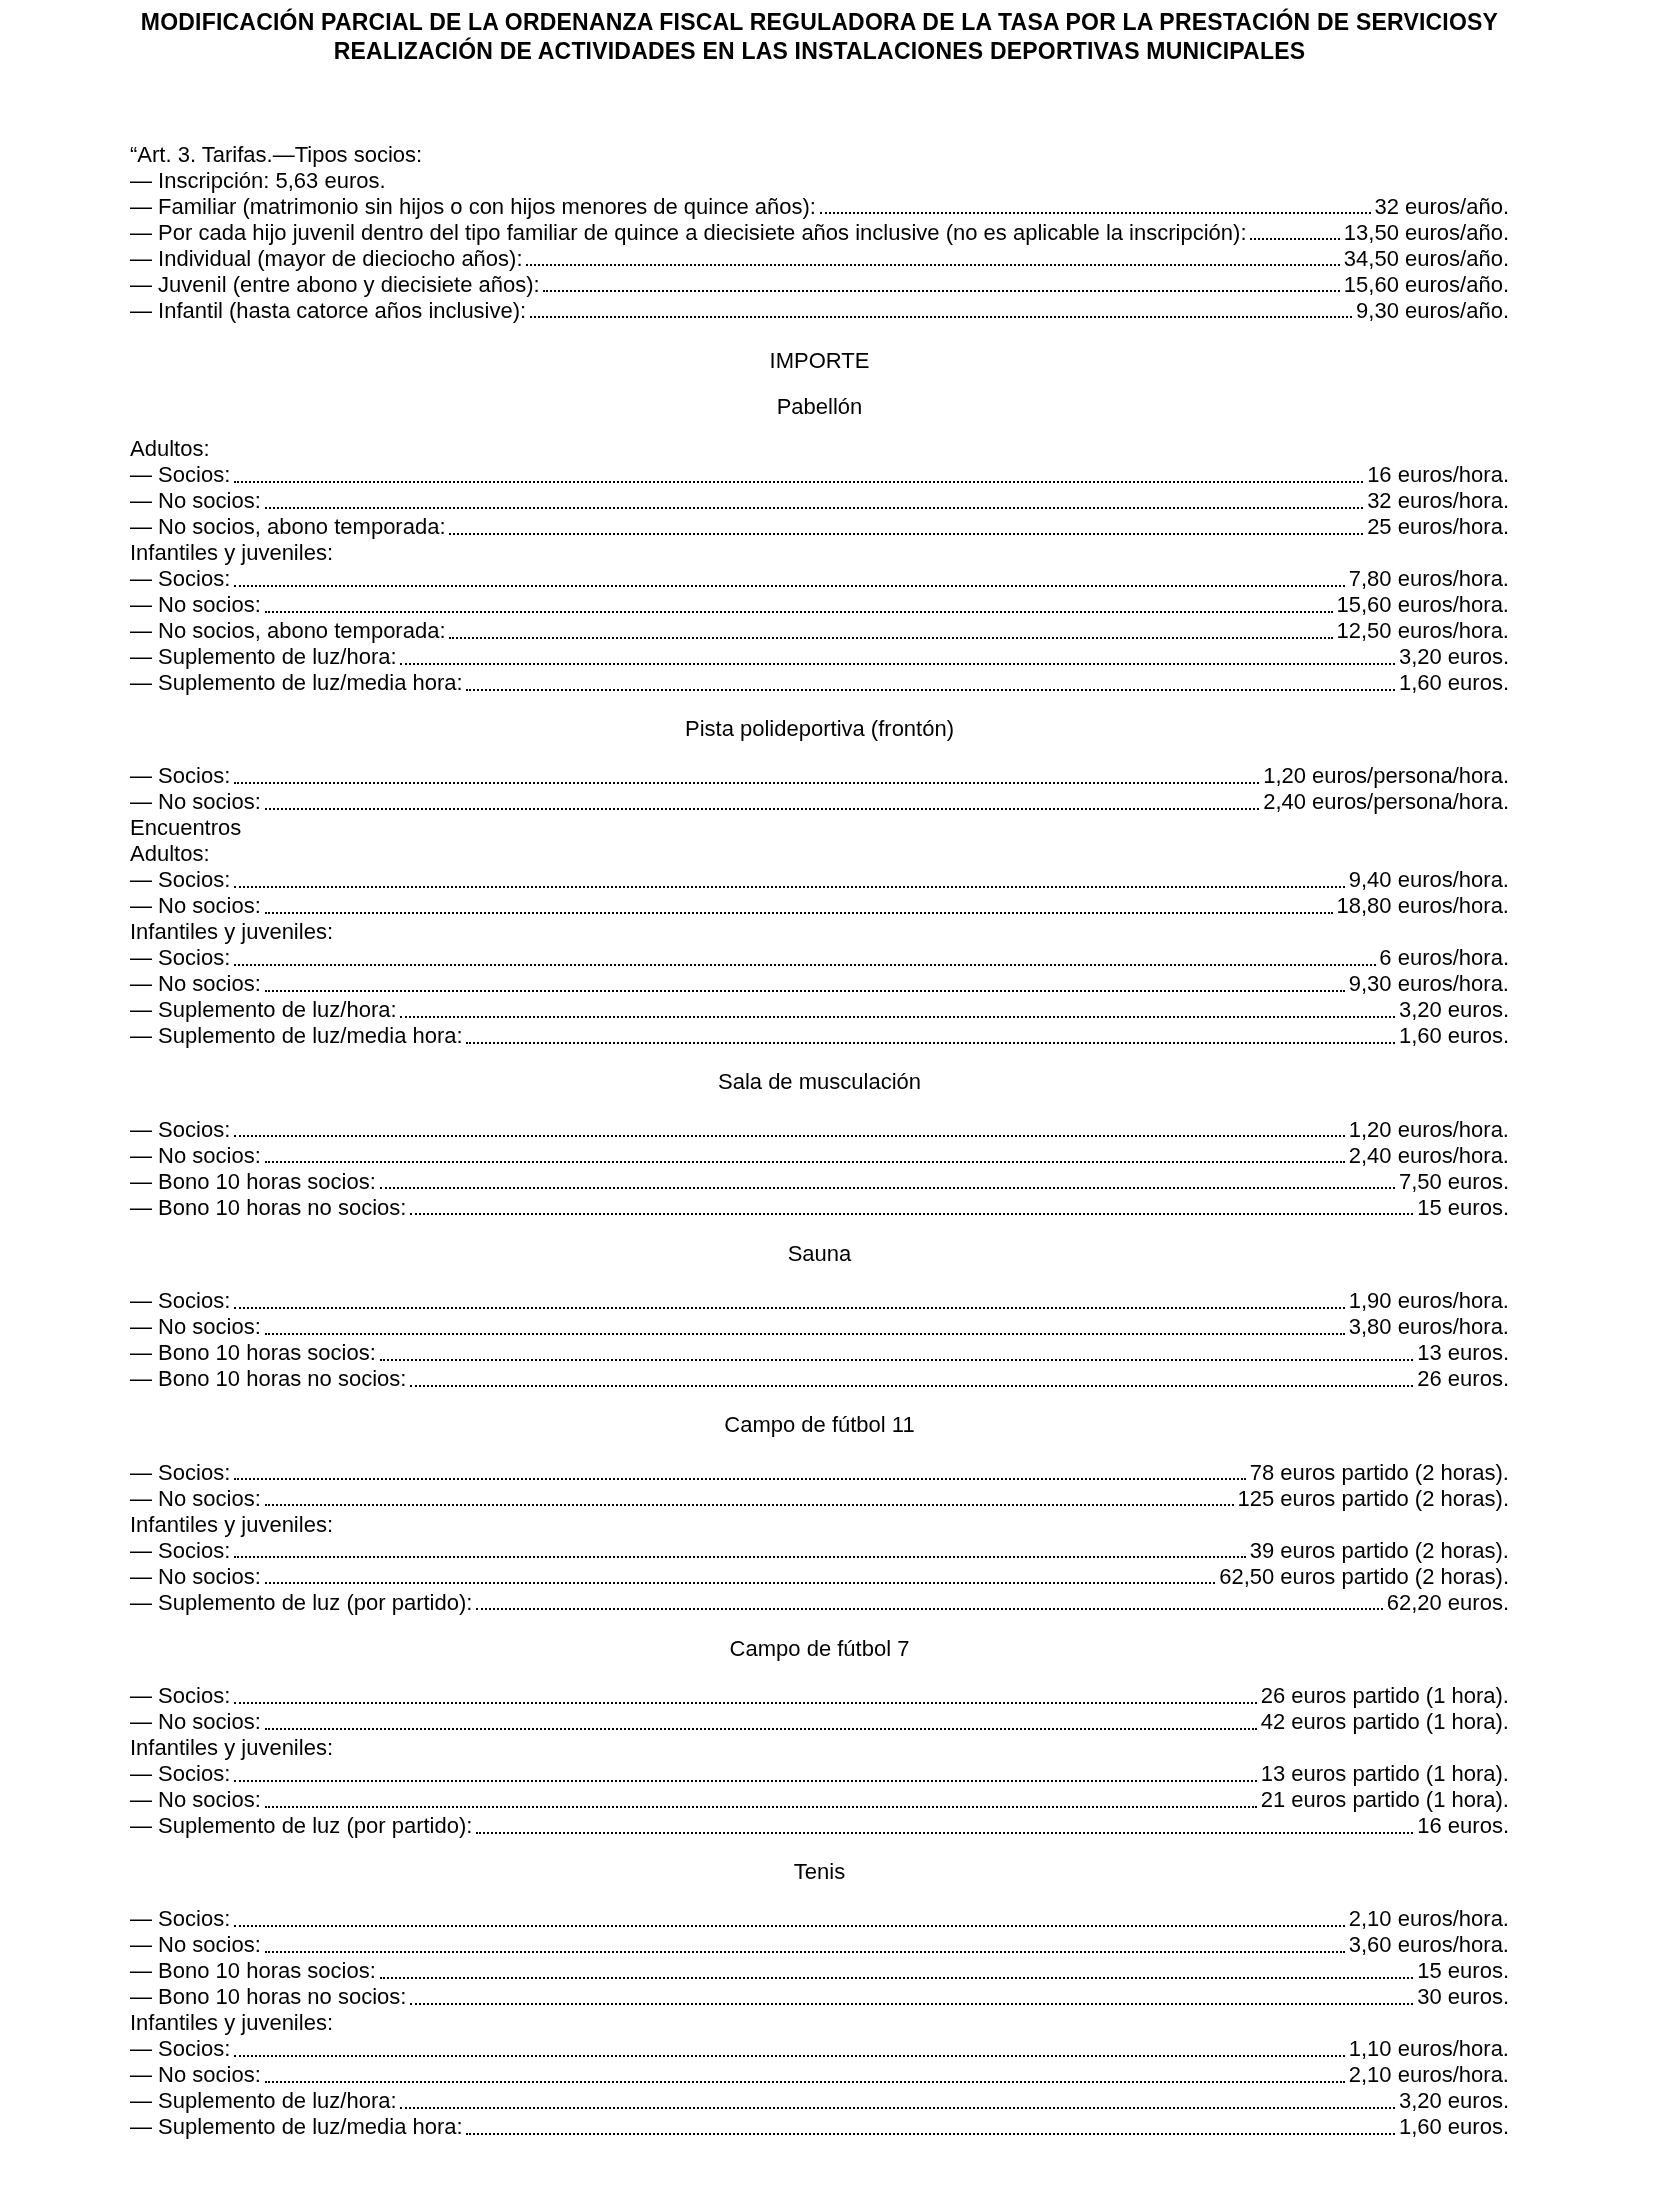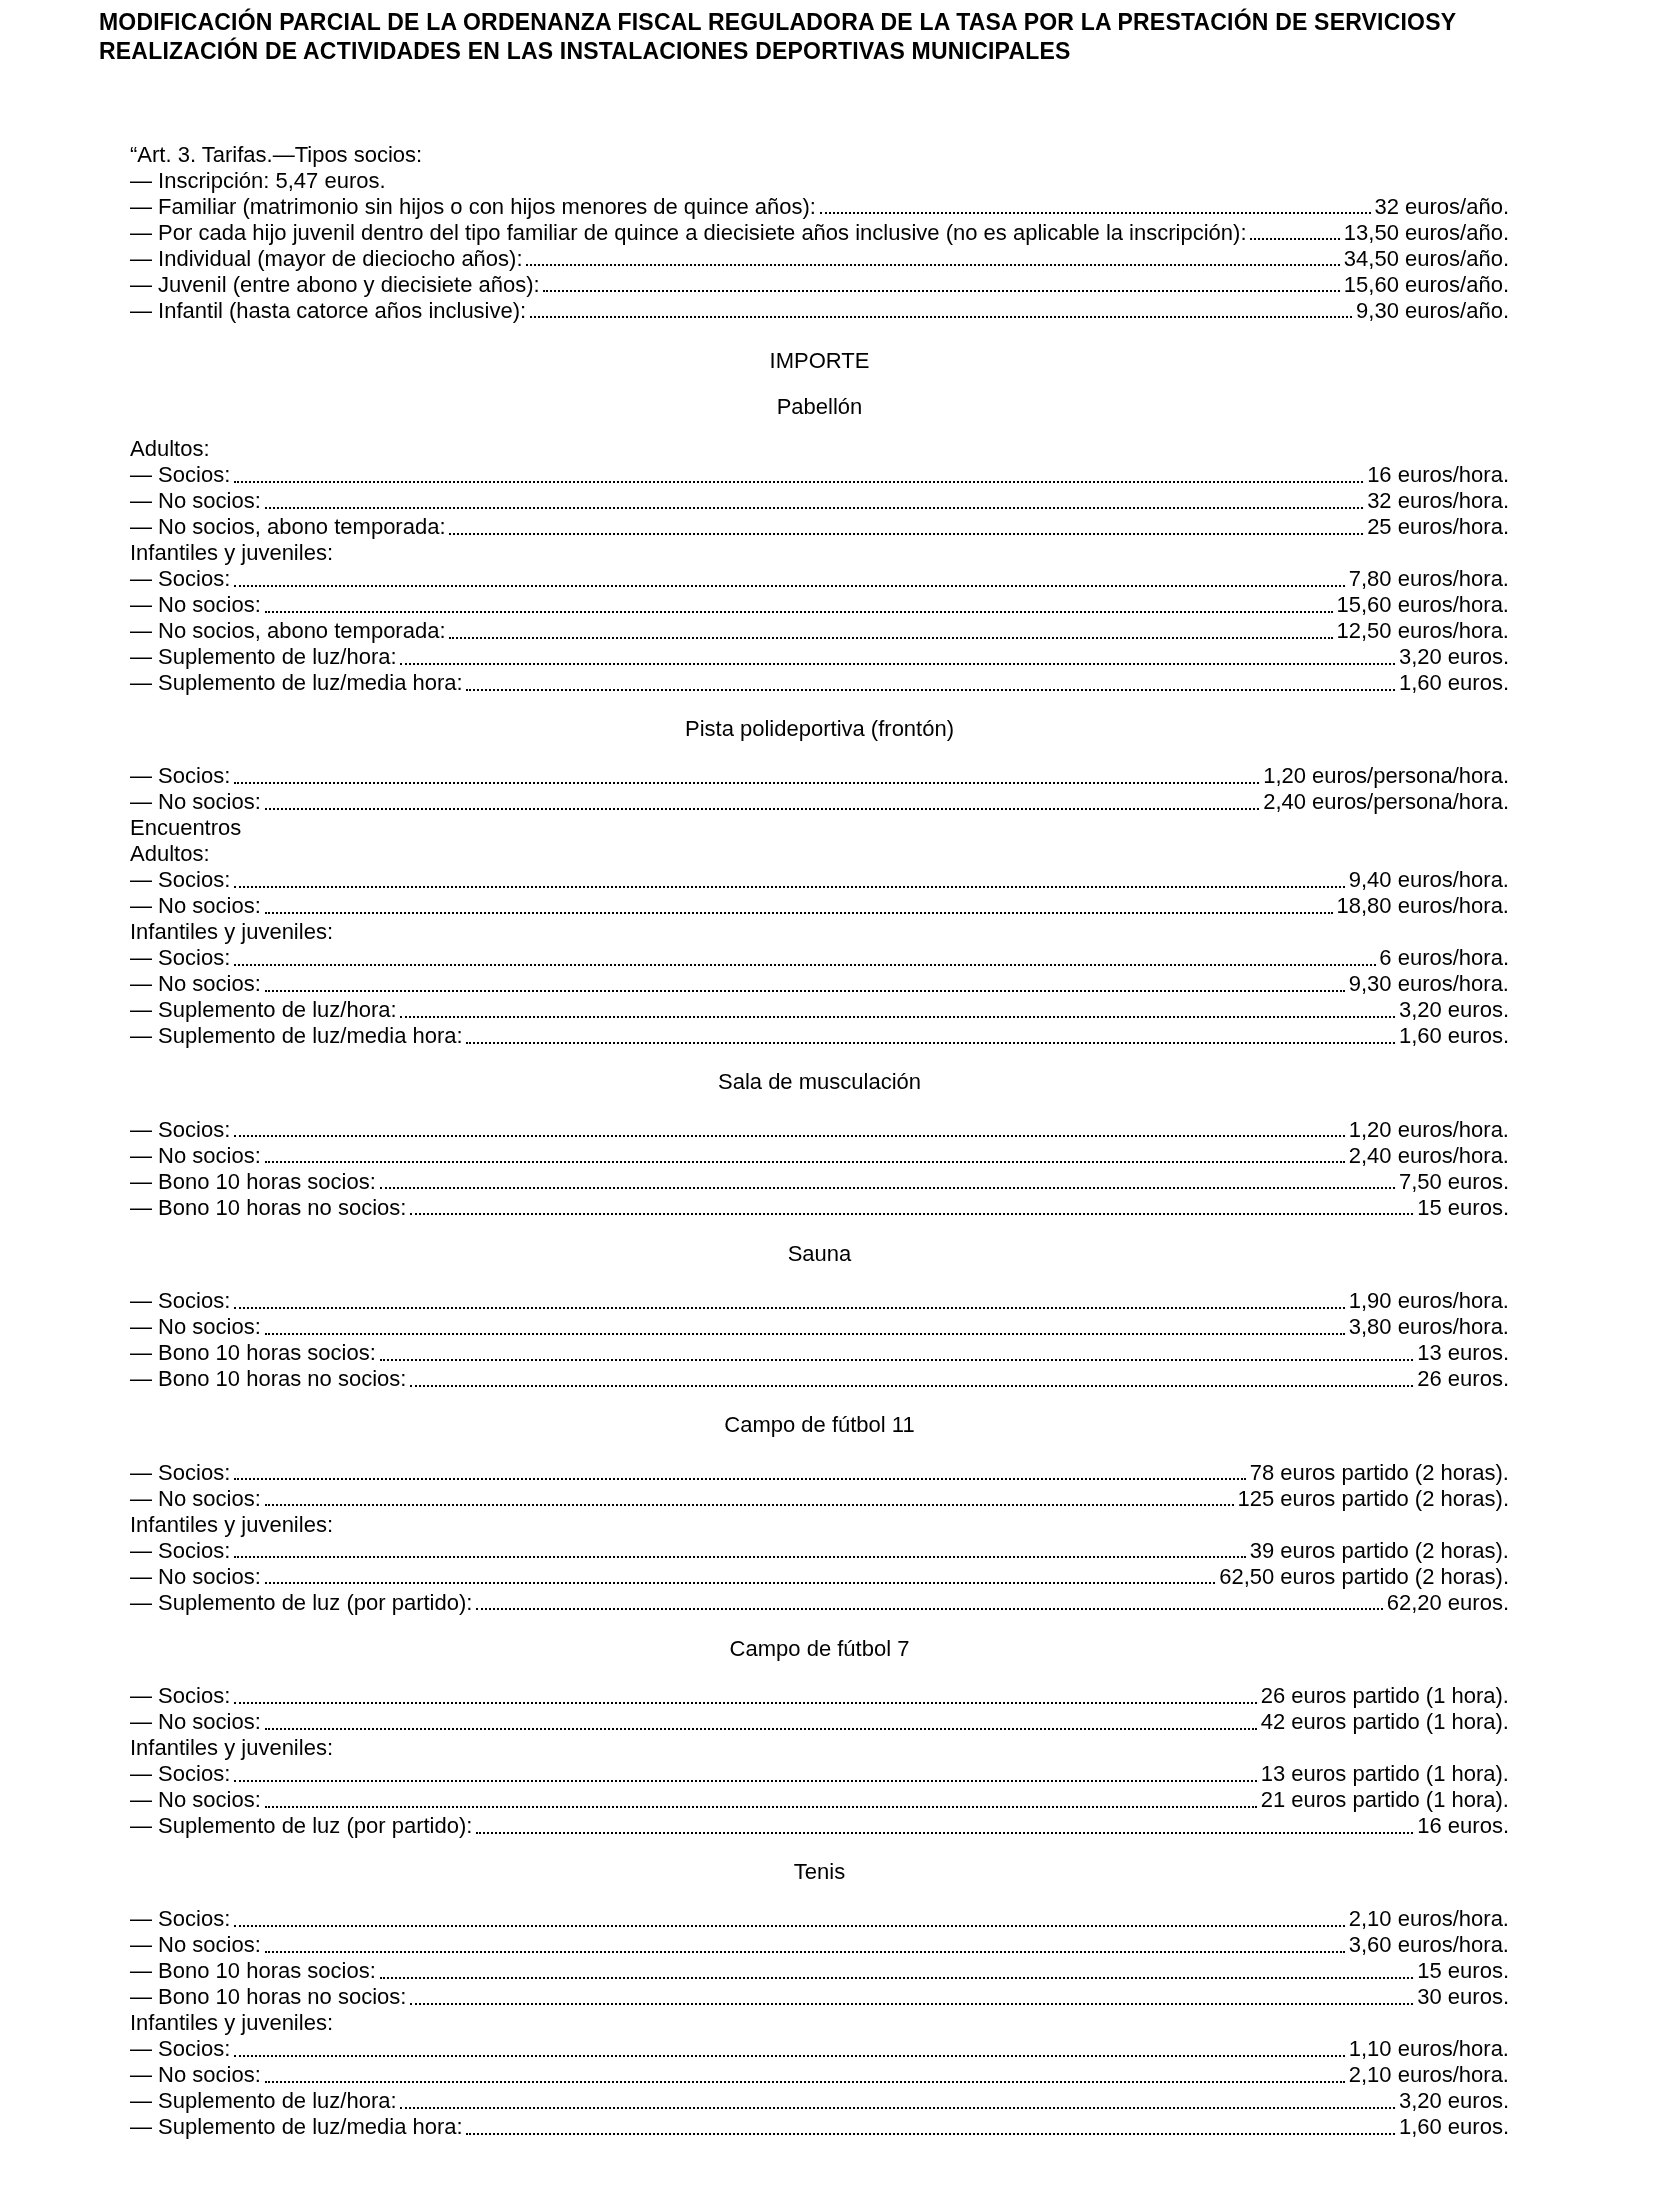--- a/index.html
+++ b/index.html
@@ -11,21 +11,21 @@
     font-family: "Liberation Sans", sans-serif;
     overflow: hidden;
   }
   .page {
     box-sizing: border-box;
     width: 1672px;
     height: 2194px;
     padding: 7.6px 163px 0 130px;
   }
   .doc-title {
-    text-align: left;
+    text-align: center;
     font-weight: bold;
     font-size: 23px;
     line-height: 29px;
     margin: 0 -31px 76px -31px;
     letter-spacing: 0.2px;
   }
   .row {
     display: flex;
     align-items: flex-end;
     font-size: 22px;
@@ -63,21 +63,21 @@
   <div class="doc-title">
     <div>MODIFICACIÓN PARCIAL DE LA ORDENANZA FISCAL REGULADORA DE LA TASA POR LA PRESTACIÓN DE SERVICIOSY</div>
     <div>REALIZACIÓN DE ACTIVIDADES EN LAS INSTALACIONES DEPORTIVAS MUNICIPALES</div>
   </div>
 
   <div id="preamble">
       <div class="row">
         <span class="lab">“Art. 3. Tarifas.—Tipos socios:</span>
       </div>
       <div class="row">
-        <span class="lab">— Inscripción: 5,47 euros.</span>
+        <span class="lab">— Inscripción: 5,63 euros.</span>
       </div>
       <div class="row">
         <span class="lab">— Familiar (matrimonio sin hijos o con hijos menores de quince años):</span>
         <span class="dots"></span>
         <span class="val">32 euros/año.</span>
       </div>
       <div class="row">
         <span class="lab">— Por cada hijo juvenil dentro del tipo familiar de quince a diecisiete años inclusive (no es aplicable la inscripción):</span>
         <span class="dots"></span>
         <span class="val">13,50 euros/año.</span>

